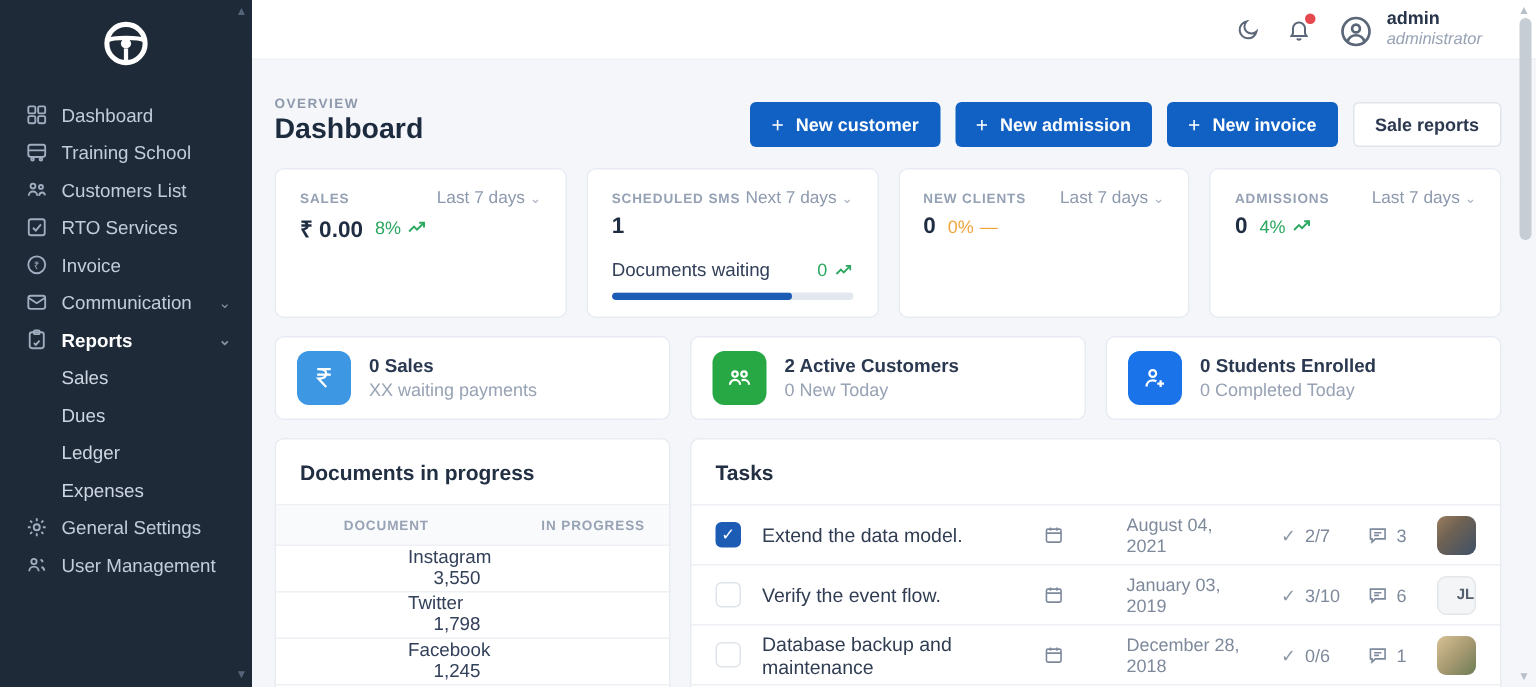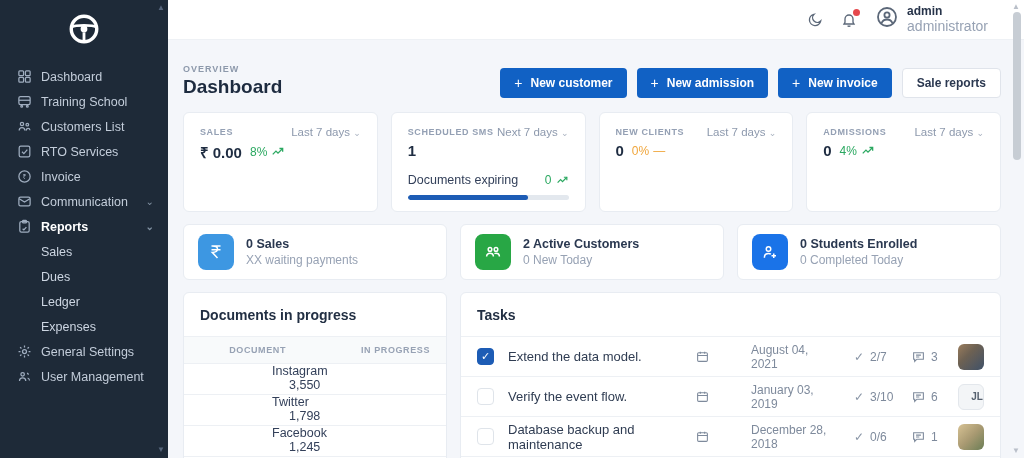--- a/index.html
+++ b/index.html
@@ -18,25 +18,25 @@
   .nav-sub { display:flex; align-items:center; height:25px; padding-left:41px; font-size:12.5px; color:#cdd6e2; cursor:pointer; }
   svg { display:block; }
   .sb-arrow { position:absolute; right:3px; font-size:8px; color:#55647a; line-height:8px; }
   .sb-arrow.top { top:4px; } .sb-arrow.bottom { bottom:4px; }
 
   
   .main { flex:1; display:flex; flex-direction:column; background:#f4f6fa; }
   .topbar { height:40px; background:#ffffff; border-bottom:1px solid #eef1f5; display:flex; align-items:center; justify-content:flex-end; padding-right:36px; gap:18px; }
   .icon-btn { color:#5b6778; cursor:pointer; position:relative; display:flex; align-items:center; }
   .bell-dot { position:absolute; top:-3px; right:-3px; width:7px; height:7px; background:#e5484d; border-radius:50%; }
-  .user-chip { display:flex; align-items:flex-start; gap:8px; cursor:pointer; }
+  .user-chip { display:flex; align-items:flex-end; gap:8px; cursor:pointer; }
   .user-avatar { width:24px; height:24px; color:#5b6778; }
   .user-text { line-height:1.15; }
   .user-name { font-size:12px; font-weight:bold; color:#27344a; }
-  .user-role { font-size:14px; color:#97a2b4; }
+  .user-role { font-size:11px; color:#97a2b4;font-style:italic; }
 
   .content { height:418px; overflow:hidden; padding:0 23px 0 15px; }
   .page-head { display:flex; align-items:flex-end; justify-content:space-between; margin:24px 0 14px 0; }
   .eyebrow { font-size:9px; font-weight:bold; letter-spacing:1px; color:#8d99ab; }
   .page-title { font-size:19px; font-weight:bold; color:#1d2b3f; margin-top:2px; }
   .head-actions { display:flex; gap:10px; }
   .btn { height:30px; border-radius:4px; border:none; font-family:inherit; font-size:12px; font-weight:bold; padding:0 14px; cursor:pointer; display:inline-flex; align-items:center; gap:8px; }
   .btn-primary { background:#1161c4; color:#ffffff; }
   .btn-light { background:#ffffff; color:#2b3850; border:1px solid #e0e4eb; }
   .plus { font-size:14px; font-weight:normal; }
@@ -308,21 +308,21 @@
 
         <div class="card stat-card">
           <div class="stat-top">
             <span class="stat-label">SCHEDULED SMS</span>
             <span class="stat-period"><span>Next 7 days</span> <span class="chev2">⌄</span></span>
           </div>
           <div class="stat-value-row">
             <span class="stat-value">1</span>
           </div>
           <div class="sub-row">
-            <span class="sub-label">Documents expiring</span>
+            <span class="sub-label">Documents waiting</span>
             <span class="sub-val">
                 <span>0</span>
                 <span>
                   <svg width="13" height="13" viewBox="0 0 24 24" fill="none" stroke="currentColor" stroke-width="2.2">
                     <path d="M3 16l5.5-5.5 3.5 3.5L20 6"></path>
                     <path d="M14.5 6H20v5.5"></path>
                   </svg>
                 </span>
               </span>
           </div>

